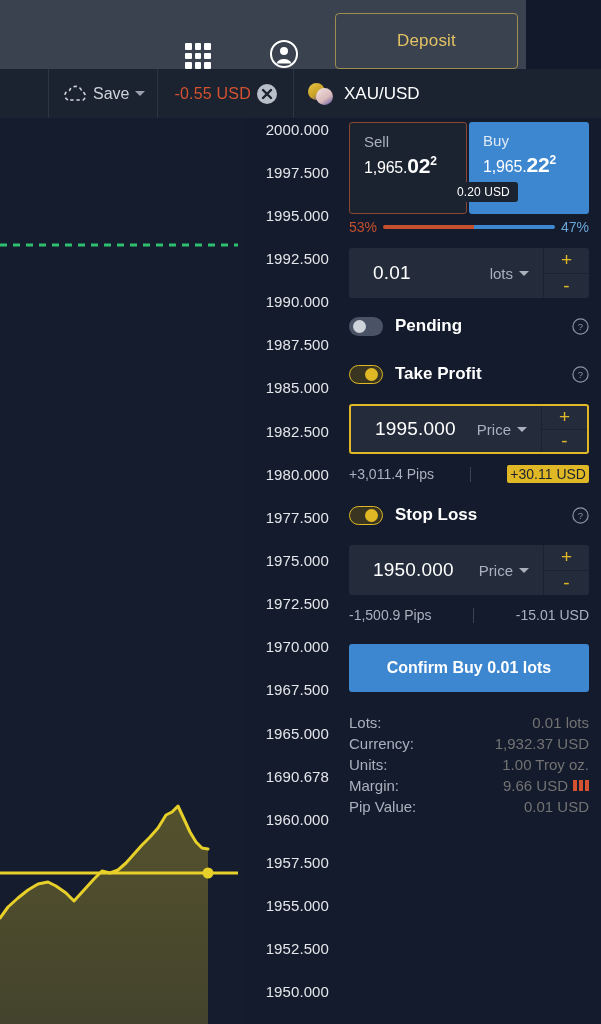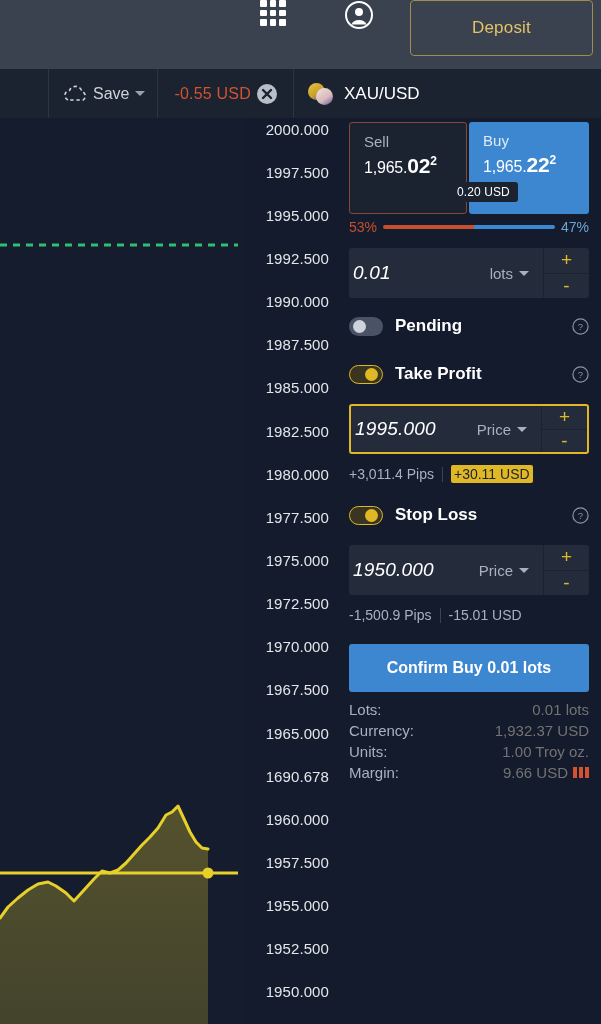--- a/index.html
+++ b/index.html
@@ -7,22 +7,22 @@
   body{
     background:#12192b;
     font-family:"Liberation Sans", sans-serif;
     color:#e8eaed;
     -webkit-font-smoothing:antialiased;
   }
   #app{ position:relative; width:601px; height:1024px; overflow:hidden; }
 
   
   .topbar{
-    position:absolute; left:0; top:0; width:601px; height:69px;
-    background:#39424e; display:flex; align-items:flex-start;
+    position:absolute; left:0; top:0; width:526px; height:69px;
+    background:#39424e; display:flex; align-items:flex-end;
   }
   .topbar-spacer{ flex:1 1 auto; }
   .grid-icon{
     width:26px; height:26px; display:grid;
     grid-template-columns:repeat(3,1fr); grid-template-rows:repeat(3,1fr);
     gap:3px; margin-right:58px; cursor:pointer;
   }
   .grid-icon i{ display:block; background:#fff; border-radius:1px; }
   .acct-icon{ width:30px; height:30px; margin-right:36px; cursor:pointer; }
   .deposit-btn{
@@ -103,51 +103,51 @@
   .pct-r{ font-size:14px; color:#6aa6d8; margin-left:auto; }
   .bar{ flex:1 1 auto; height:4px; display:flex; border-radius:2px; overflow:hidden; }
   .bar .red{ background:#c4502f; }
   .bar .blue{ background:#3d87d0; }
 
   .field{
     display:flex; height:50px; background:#242c3c; border-radius:3px;
     margin-top:10px; align-items:center; position:relative;
   }
   .field.hl{ border:2px solid #e0b826; background:#242c3c; }
-  .f-val{ font-size:19px; color:#fff; padding-left:4px; letter-spacing:.2px;font-style:italic; }
+  .f-val{ font-size:19px; color:#fff; padding-left:24px; letter-spacing:.2px; }
   .f-unit{ margin-left:auto; font-size:15px; color:#aab1bd; display:flex; align-items:center; gap:6px; cursor:pointer; }
   .f-unit .chev2{ width:0;height:0;border-left:5px solid transparent;border-right:5px solid transparent;
                   border-top:5px solid #aab1bd; }
   .steps{ width:46px; height:100%; margin-left:14px; display:flex; flex-direction:column;
           border-left:1px solid #1b2230; }
   .steps span{ flex:1; display:flex; align-items:center; justify-content:center;
                color:#e0b826; font-size:19px; cursor:pointer; }
   .steps span:first-child{ border-bottom:1px solid #1b2230; }
 
   .togrow{ display:flex; align-items:center; height:40px; margin-top:8px; gap:12px; }
   .toggle{ width:34px; height:19px; border-radius:10px; position:relative; cursor:pointer; }
   .toggle.off{ background:#4a5365; }
   .toggle.on{ background:#3a3520; border:1px solid #e0b826; }
   .toggle .knob{ position:absolute; top:3px; width:13px; height:13px; border-radius:50%; background:#cfd3da; }
   .toggle.off .knob{ left:4px; }
   .toggle.on .knob{ right:4px; background:#e0b826; top:2px; }
   .tog-label{ font-size:17px; color:#fff; font-weight:700; }
   .help{ margin-left:auto; width:17px; height:17px; cursor:pointer; }
 
-  .subinfo{ display:flex; align-items:center; gap:8px; height:26px; margin-top:7px; font-size:14px; color:#aab1bd; }
+  .subinfo{ display:flex; align-items:center; gap:8px; height:26px; margin-top:7px; font-size:14px; color:#aab1bd;justify-content:space-between; }
   .subinfo .divider{ width:1px; height:15px; background:#3a4254; }
   .subinfo .mark{ background:#e0b826; color:#1b2230; padding:1px 3px; border-radius:2px; }
 
   .confirm{
     height:48px; background:#3d87d0; border-radius:3px; margin-top:16px;
     display:flex; align-items:center; justify-content:center;
     font-size:16px; color:#fff; font-weight:700; cursor:pointer;
   }
 
-  .summary{ margin-top:7px; }
+  .summary{ margin-top:20px; }
   .srow{ display:flex; align-items:center; height:21px; font-size:15px; }
   .skey{ color:#aab1bd; }
   .sval{ margin-left:auto; color:#737373; display:flex; align-items:center; gap:5px; }
   .mbars{ display:flex; gap:2px; }
   .mbars i{ width:4px; height:11px; background:#d4522f; display:block; }
 </style>
 </head>
 <body>
 
 <div id="app">
@@ -403,15 +403,21 @@
           <span class="skey">Margin:</span>
           <span class="sval">
             <span>9.66 USD</span>
             <span class="mbars">
               <i></i>
               <i></i>
               <i></i>
             </span>
           </span>
         </div>
+        <div class="srow">
+          <span class="skey">Pip Value:</span>
+          <span class="sval">
+            <span>0.01 USD</span>
+          </span>
+        </div>
       </div>
   </div>
 </div>
 
 </body></html>

